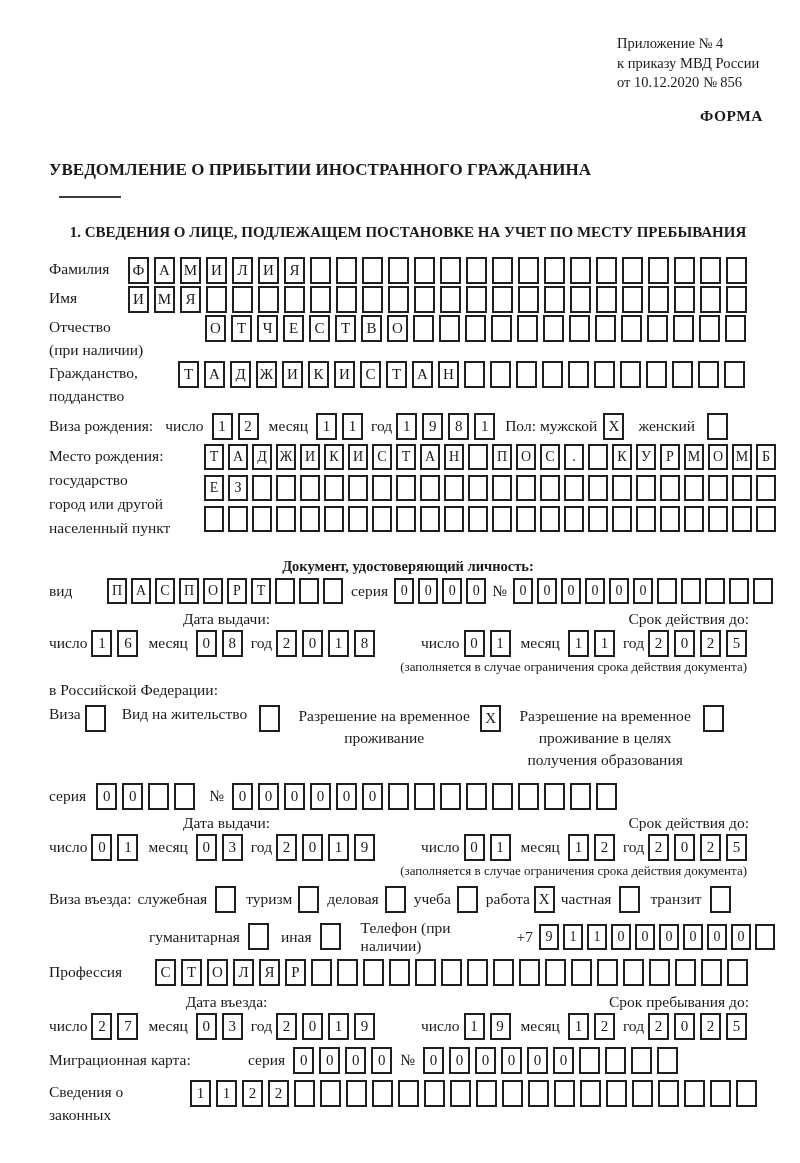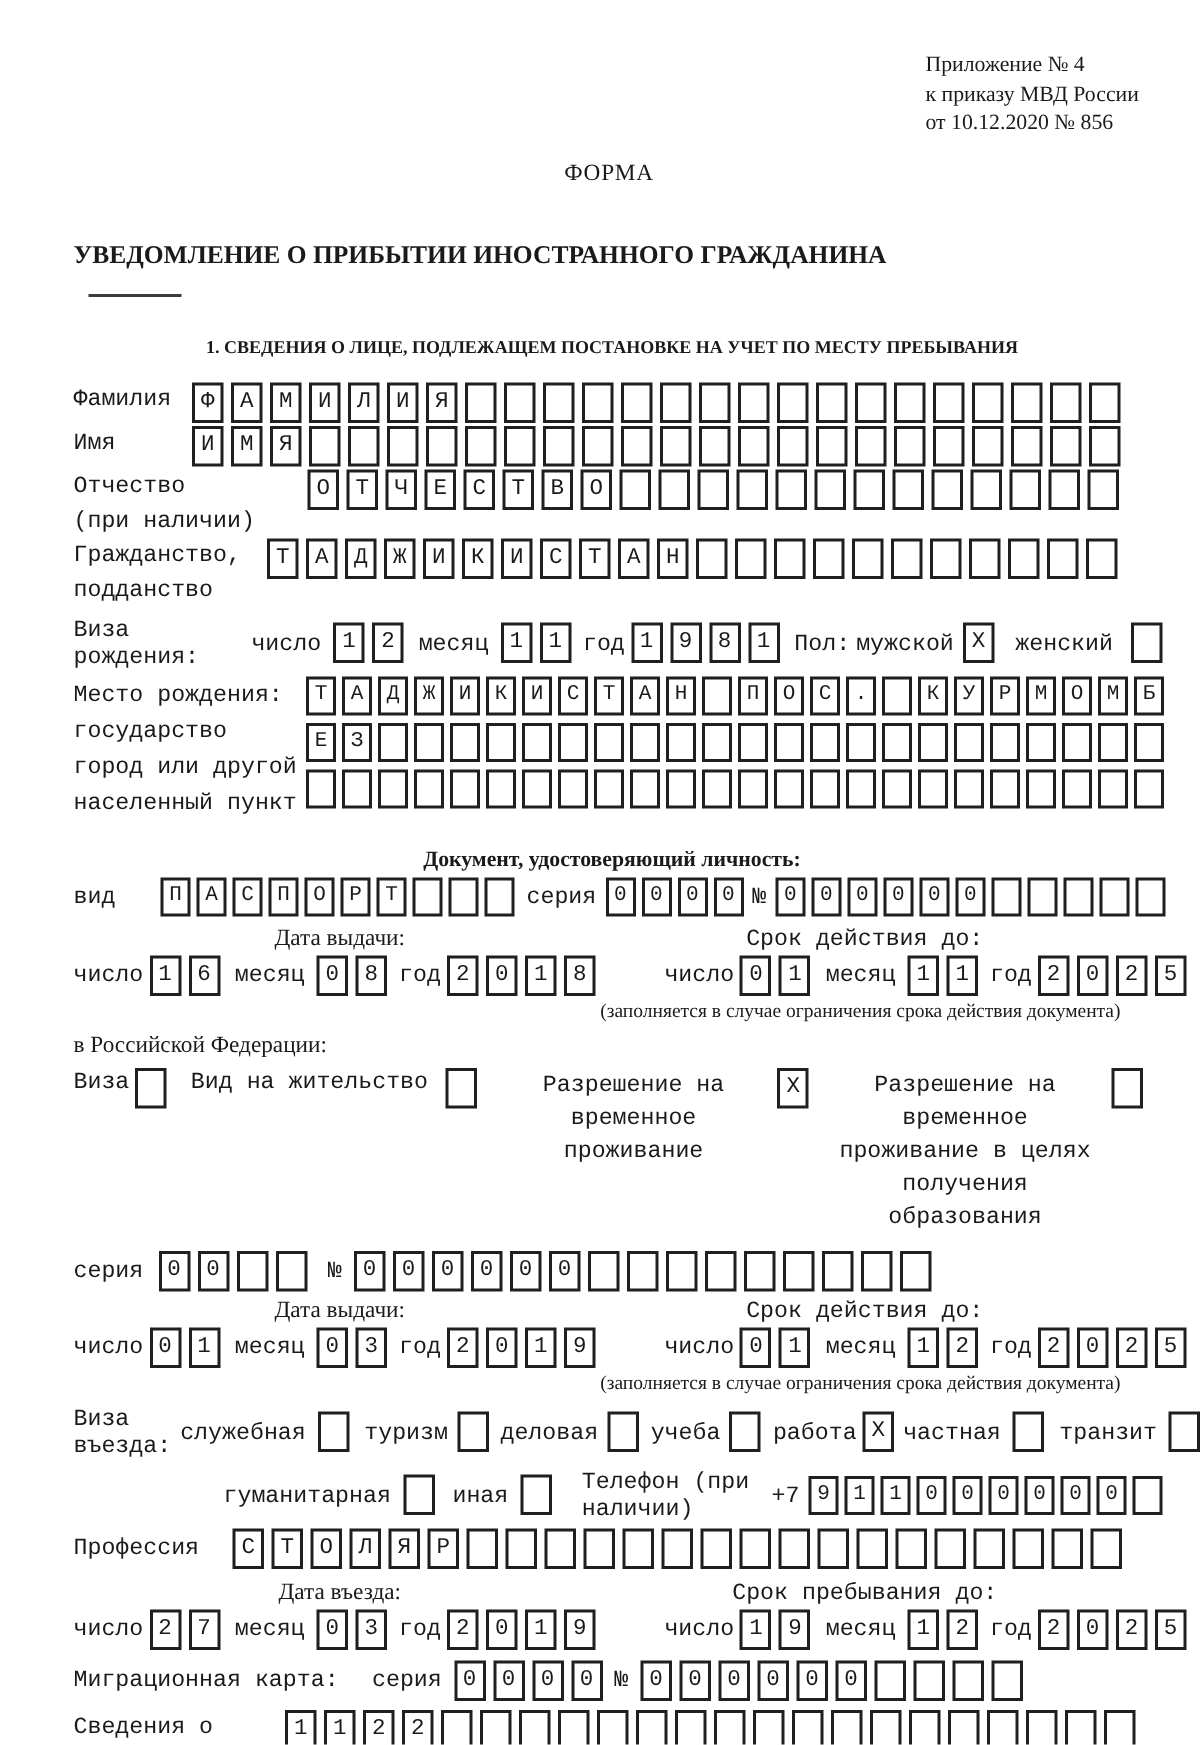--- a/index.html
+++ b/index.html
@@ -7,43 +7,43 @@
   body {
     width:800px; height:1163px; overflow:hidden;
     color:#1a1a1a;
     font-family:"Liberation Serif","DejaVu Serif",serif;
     font-size:15.5px;
   }
   .page { padding:34px 25px 0 49px; }
 
   .hdr  { margin-left:568px; font-size:14.5px; line-height:19.5px; }
   .hdr2 { margin-left:568px; font-size:13.5px; line-height:18.5px; margin-top:3px; }
-  .forma { text-align:center; padding-right:12px; font-weight:normal; margin-top:14px; letter-spacing:.5px; }
+  .forma { text-align:right; padding-right:12px; font-weight:bold; margin-top:14px; letter-spacing:.5px; }
 
   .title { text-align:left; font-weight:bold; font-size:17px; line-height:23px; margin-top:33px; }
   .blank { display:inline-block; width:62px; height:14px; border-bottom:2px solid #3c3c3c; margin-left:10px; }
-  .sect  { text-align:center; font-weight:bold; font-size:12px; margin-top:20px; margin-left:-8px; white-space:nowrap; }
-
-  .frow { display:flex; align-items:flex-start;font-family:Liberation Mono, monospace; }
+  .sect  { text-align:center; font-weight:bold; font-size:15px; margin-top:20px; margin-left:-8px; white-space:nowrap; }
+
+  .frow { display:flex; align-items:flex-start; }
   .vcent { align-items:center; }
   .lblcol { flex:none; line-height:23px; }
   .stack { display:flex; flex-direction:column; gap:5px; }
 
   .boxes { display:flex; gap:5px; flex:none; }
   .boxes.sm { gap:4px; }
   .box {
     flex:none; width:21px; height:27px;
     border:2px solid #1f1f1f; background:#fff;
     text-align:center; font-size:15px; line-height:22px;
   }
   .boxes.sm .box, .box.sm { width:20px; height:26px; line-height:21px; font-size:14px; }
 
   .dhead { display:flex; margin-top:6px; }
   .dhead .c1 { width:355px; text-align:center; }
-  .dhead .c2 { width:345px; text-align:center;font-family:Liberation Mono, monospace; }
+  .dhead .c2 { width:345px; text-align:right; }
   .dgroup { display:flex; align-items:center; }
   .note { font-size:13px; text-align:right; padding-right:28px; margin-top:2px; }
 
   .opt { display:flex; align-items:flex-start; }
   .optlbl { line-height:22px; text-align:center; }
 
   .ml4{margin-left:4px}.ml6{margin-left:6px}.ml8{margin-left:8px}.ml10{margin-left:10px}
   .ml12{margin-left:12px}.ml14{margin-left:14px}.ml16{margin-left:16px}.ml20{margin-left:20px}
   .mt2{margin-top:2px}.mt3{margin-top:3px}.mt4{margin-top:4px}.mt6{margin-top:6px}
   .mt7{margin-top:7px}.mt12{margin-top:12px}.mt16{margin-top:16px}

